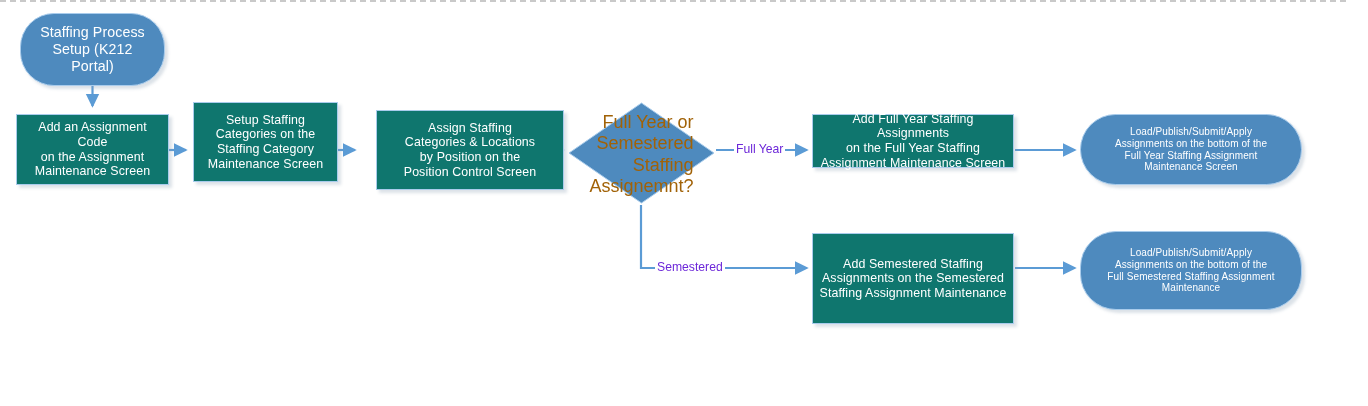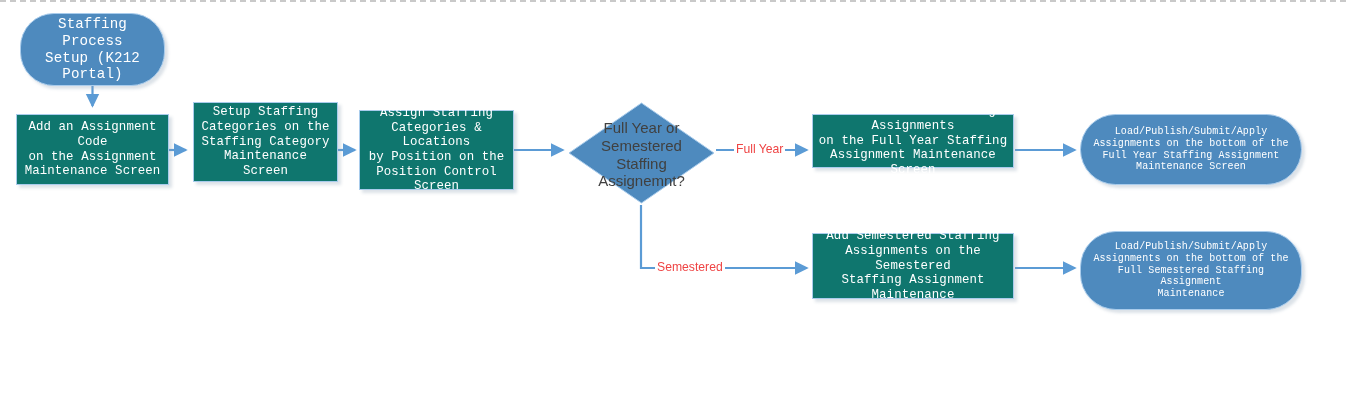--- a/index.html
+++ b/index.html
@@ -38,21 +38,20 @@
     text-align: center;
     color: #ffffff;
     line-height: 1.18;
     letter-spacing: 0.1px;
     -webkit-font-smoothing: antialiased;
   }
   .node .txt {
     display: block;
     padding: 0 5px;
     white-space: pre-line;
-    font-family: Liberation Mono, monospace;
   }
 
   
   .rect {
     background: #0f766e;
     border: 1px solid #A9CCEC;
     box-shadow: 3px 3px 3px rgba(140,160,180,0.30);
     font-size: 12.4px;
   }
 
@@ -77,39 +76,39 @@
     position: absolute;
     inset: 0;
   }
   .diamond .shape svg { display: block; }
   .diamond .label {
     position: absolute;
     inset: 0;
     display: flex;
     align-items: center;
     justify-content: center;
-    color: #404040;
-    font-size: 15px;
+    color: #a16207;
+    font-size: 18px;
     line-height: 1.18;
-    text-align: center;
+    text-align: right;
     white-space: pre-line;
     padding-top: 3px;
     box-sizing: border-box;
   }
 
   
   .conn {
     position: absolute;
     pointer-events: none;
   }
   .conn svg { display: block; overflow: visible; }
 
   .edge-label {
     position: absolute;
-    color: #ef4444;
+    color: #6d28d9;
     font-size: 12.2px;
     background: #ffffff;
     padding: 0 2px;
     white-space: nowrap;
   }
 </style>
 </head>
 <body>
 
 <div id="canvas">
@@ -173,21 +172,21 @@
 Maintenance Screen</span>
   </div>
 
   <div class="node rect" style="left:193px; top:102px; width:145px; height:80px;">
     <span class="txt">Setup Staffing
 Categories on the
 Staffing Category
 Maintenance Screen</span>
   </div>
 
-  <div class="node rect" style="left:359px; top:110px; width:155px; height:80px;">
+  <div class="node rect" style="left:376px; top:110px; width:188px; height:80px;">
     <span class="txt">Assign Staffing
 Categories &amp; Locations
 by Position on the
 Position Control Screen</span>
   </div>
 
   <div class="diamond" style="left:567px; top:101px; width:149px; height:104px;">
     <div class="shape">
       <svg width="149" height="104" viewBox="0 0 149 104" xmlns="http://www.w3.org/2000/svg">
         <polygon points="74.5,2 147,52 74.5,102 2,52" fill="#4E8ABE" stroke="#A9CCEC" stroke-width="1"></polygon>
@@ -205,21 +204,21 @@
 Assignment Maintenance Screen</span>
   </div>
 
   <div class="node rounded" style="left:1080px; top:114px; width:222px; height:71px;">
     <span class="txt">Load/Publish/Submit/Apply
 Assignments on the bottom of the
 Full Year Staffing Assignment
 Maintenance Screen</span>
   </div>
 
-  <div class="node rect" style="left:812px; top:233px; width:202px; height:66px;">
+  <div class="node rect" style="left:812px; top:233px; width:202px; height:91px;">
     <span class="txt">Add Semestered Staffing
 Assignments on the Semestered
 Staffing Assignment Maintenance</span>
   </div>
 
   <div class="node rounded" style="left:1080px; top:231px; width:222px; height:79px;">
     <span class="txt">Load/Publish/Submit/Apply
 Assignments on the bottom of the
 Full Semestered Staffing Assignment
 Maintenance</span>

